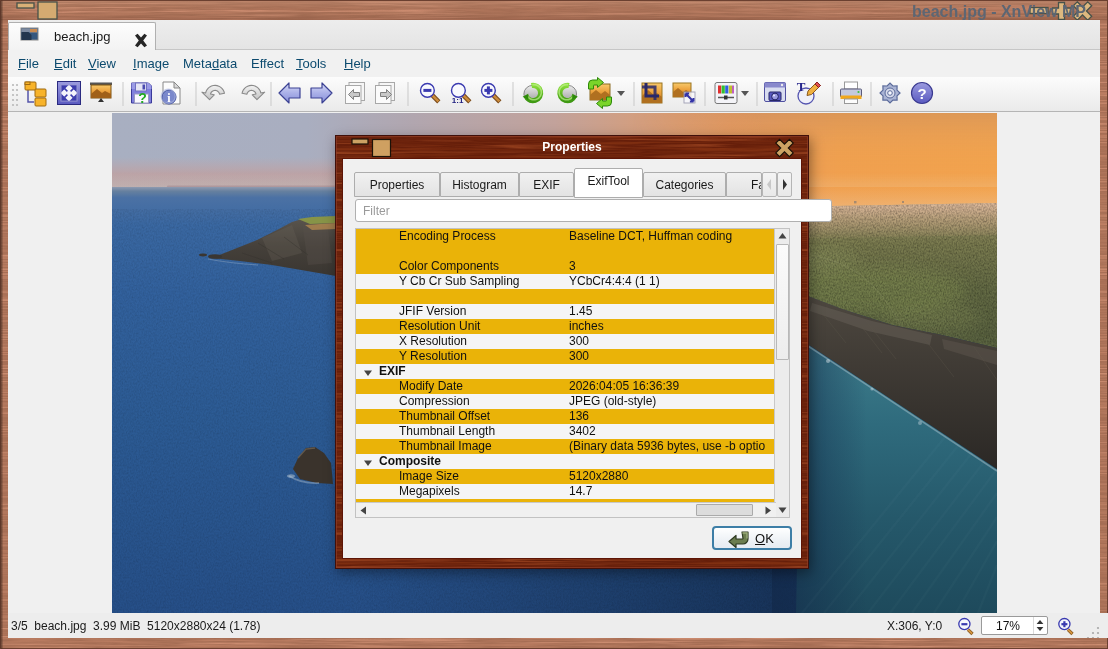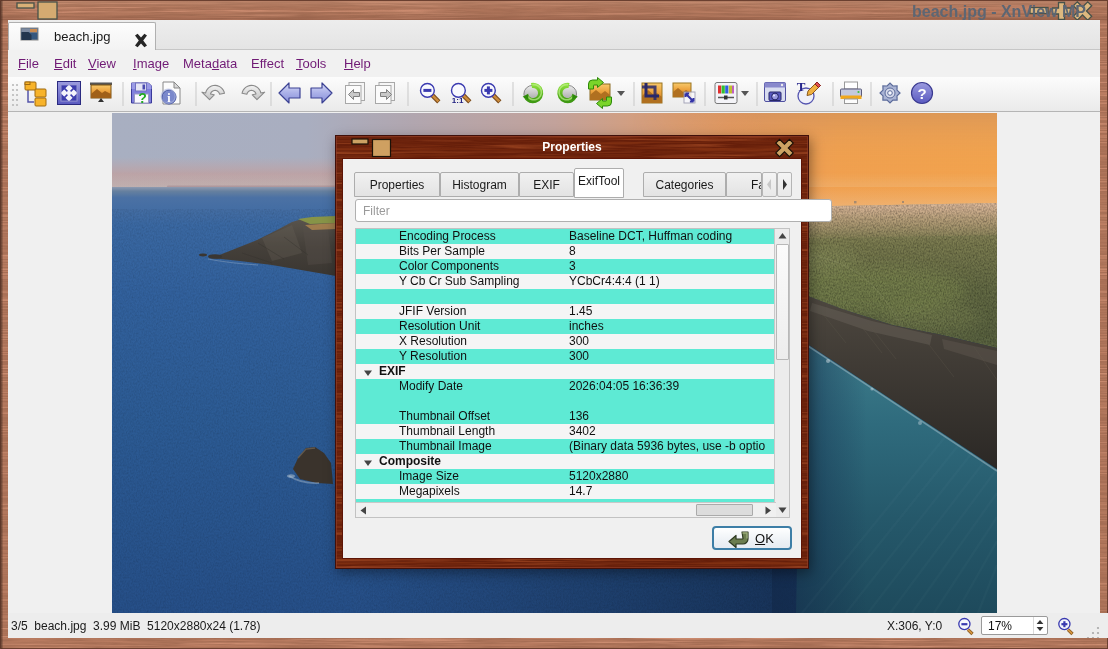--- a/index.html
+++ b/index.html
@@ -4,41 +4,41 @@
 <style>
 * { margin:0; padding:0; box-sizing:border-box; }
 html,body { width:1108px; height:649px; overflow:hidden; }
 body { font-family:"Liberation Sans", sans-serif; position:relative; background:#a9705a; }
 #framesvg { position:absolute; left:0; top:0; z-index:0; }
 #title-text { position:absolute; left:0; top:3px; width:1086px; text-align:right; font-size:16px; font-weight:bold; color:#5d6673; z-index:2; }
 #content { position:absolute; left:8px; top:20px; width:1092px; height:618px; background:#f0f0f0; z-index:1; }
 #tabbar { position:absolute; left:0; top:0; width:1092px; height:30px; background:linear-gradient(180deg,#ededed,#e4e4e4); border-bottom:1px solid #c6c6c6; }
 #tab1 { position:absolute; left:0px; top:2px; width:148px; height:28px; background:linear-gradient(180deg,#fdfdfd,#f3f3f3); border:1px solid #b0b0b0; border-bottom:none; border-radius:2px 2px 0 0; }
 #tab1 .ttext { position:absolute; left:45px; top:6px; font-size:13px; color:#1a1a1a; }
-#menubar { position:absolute; left:0; top:30px; width:1092px; height:27px; background:#f1f1f1; font-size:13px; color:#701a75; }
+#menubar { position:absolute; left:0; top:30px; width:1092px; height:27px; background:#f1f1f1; font-size:13px; color:#0c4a6e; }
 #menubar span.mi { position:absolute; top:6px; }
 #toolbar { position:absolute; left:0; top:57px; width:1092px; height:35px; background:linear-gradient(180deg,#fcfcfc,#eaeaea); border-bottom:1px solid #b5b5b5; }
 #canvas { position:absolute; left:0; top:92px; width:1092px; height:501px; background:#f0f0f0; overflow:hidden; }
 #photo { position:absolute; left:104px; top:1px; width:885px; height:500px; }
 #statusbar { position:absolute; left:0; top:593px; width:1100px; height:25px; background:#ededed; font-size:12px; color:#1a1a1a; }
 #status-left { position:absolute; left:3px; top:6px; }
 #status-right { position:absolute; left:879px; top:6px; }
 #spinbox { position:absolute; left:973px; top:3px; width:67px; height:19px; background:#fff; border:1px solid #9a9a9a; border-radius:2px; }
-#spinbox .pct { position:absolute; left:6px; top:2px; font-size:12px; color:#111; }
+#spinbox .pct { position:absolute; left:14px; top:2px; font-size:12px; color:#111; }
 #dialog { position:absolute; left:335px; top:135px; width:474px; height:434px; z-index:5; background:#7a2a10; box-shadow:2px 4px 12px rgba(0,0,0,.4); }
 #dlgwood { position:absolute; left:0; top:0; }
 #dlg-title-text { position:absolute; left:0; top:5px; width:100%; text-align:center; font-size:12px; font-weight:bold; color:#ffffff; z-index:2; }
 #dlg-body { position:absolute; left:7px; top:23px; width:460px; height:401px; background:#f0f0f0; border:1px solid #5d1506; z-index:1; }
 .dtab { position:absolute; top:13px; height:25px; background:linear-gradient(180deg,#f1f1f1,#e3e3e3); border:1px solid #adadad; font-size:12px; color:#1a1a1a; border-radius:2px 2px 0 0; overflow:hidden; }
 .dtab .lbl { position:absolute; left:0; width:100%; top:5px; text-align:center; }
 #dtab-active { background:#fff; top:9px; height:30px; z-index:3; }
 .dtabarrow { position:absolute; top:13px; height:25px; width:15px; background:linear-gradient(180deg,#f4f4f4,#e8e8e8); border:1px solid #b5b5b5; border-radius:2px; }
 #filter { position:absolute; left:12px; top:40px; width:477px; height:23px; background:#fff; border:1px solid #b0b0b0; border-radius:3px; }
 #filter span { position:absolute; left:7px; top:4px; font-size:12px; color:#9a9a9a; }
-#tbl { position:absolute; left:12px; top:69px; width:435px; height:290px; background:#5eead4; border:1px solid #c2c2c2; overflow:hidden; }
+#tbl { position:absolute; left:12px; top:69px; width:435px; height:290px; background:#eab308; border:1px solid #c2c2c2; overflow:hidden; }
 .trow { position:absolute; left:0; width:418px; height:15px; font-size:12px; color:#111; white-space:nowrap; overflow:hidden; }
 .trow .c1 { position:absolute; left:43px; top:0px; }
 .trow .c1g { position:absolute; left:23px; top:0px; font-weight:bold; }
 .trow .c2 { position:absolute; left:213px; top:0px; }
 .alt { background:#f5f5f5; }
 #vsb { position:absolute; right:0; top:0; width:15px; height:288px; background:#ececec; border-left:1px solid #c8c8c8; }
 #vsb .thumb { position:absolute; left:1px; top:15px; width:13px; height:116px; background:linear-gradient(180deg,#fbfbfb,#ededed); border:1px solid #b8b8b8; border-radius:1px; }
 #hsb { position:absolute; left:0; bottom:0; width:420px; height:15px; background:#f0f0f0; border-top:1px solid #c8c8c8; }
 #hsb .thumb { position:absolute; left:340px; top:1px; width:57px; height:12px; background:#dcdcdc; border:1px solid #aaa; border-radius:1px; }
 #okbtn { position:absolute; left:369px; top:367px; width:80px; height:24px; background:linear-gradient(180deg,#feffff 0%,#eef2f6 60%,#e6ebf1 100%); border:2px solid #3d7ea6; border-radius:4px; }
@@ -551,21 +551,21 @@
 <div id="dlg-body">
   <div class="dtab" style="left:11px;width:86px">
         <span class="lbl">Properties</span>
       </div>
   <div class="dtab" style="left:97px;width:79px">
         <span class="lbl">Histogram</span>
       </div>
   <div class="dtab" style="left:176px;width:55px">
         <span class="lbl">EXIF</span>
       </div>
-  <div class="dtab" id="dtab-active" style="left:231px;width:50px">
+  <div class="dtab" id="dtab-active" style="left:231px;width:69px">
         <span class="lbl">ExifTool</span>
       </div>
   <div class="dtab" style="left:300px;width:83px">
         <span class="lbl">Categories</span>
       </div>
   <div class="dtab" style="left:383px;width:36px">
         <span class="lbl" style="text-align:left;padding-left:24px">Favo</span>
       </div>
   <div class="dtabarrow" style="left:419px"><svg width="13" height="23">
           <path d="M8 6 l-4 5.5 4 5.5 z" fill="#c8c8c8"></path>
@@ -574,24 +574,20 @@
           <path d="M5 6 l4 5.5 -4 5.5 z" fill="#333"></path>
         </svg></div>
   <div id="filter">
         <span>Filter</span>
       </div>
   <div id="tbl">
     <div class="trow" style="top:0px">
           <span class="c1">Encoding Process</span>
           <span class="c2">Baseline DCT, Huffman coding</span>
         </div>
-    <div class="trow alt" style="top:15px">
-          <span class="c1">Bits Per Sample</span>
-          <span class="c2">8</span>
-        </div>
     <div class="trow" style="top:30px">
           <span class="c1">Color Components</span>
           <span class="c2">3</span>
         </div>
     <div class="trow alt" style="top:45px">
           <span class="c1">Y Cb Cr Sub Sampling</span>
           <span class="c2">YCbCr4:4:4 (1 1)</span>
         </div>
     <div class="trow alt" style="top:75px">
           <span class="c1">JFIF Version</span>
@@ -611,20 +607,24 @@
         </div>
     <div class="trow alt" style="top:135px">
           <svg width="12" height="12" style="position:absolute;left:6px;top:3px">
             <path d="M2 3.5 h8 l-4 5.5 z" fill="#444"></path>
           </svg>
           <span class="c1g">EXIF</span>
         </div>
     <div class="trow" style="top:150px">
           <span class="c1">Modify Date</span>
           <span class="c2">2026:04:05 16:36:39</span>
+        </div>
+    <div class="trow alt" style="top:165px">
+          <span class="c1">Compression</span>
+          <span class="c2">JPEG (old-style)</span>
         </div>
     <div class="trow" style="top:180px">
           <span class="c1">Thumbnail Offset</span>
           <span class="c2">136</span>
         </div>
     <div class="trow alt" style="top:195px">
           <span class="c1">Thumbnail Length</span>
           <span class="c2">3402</span>
         </div>
     <div class="trow" style="top:210px">

